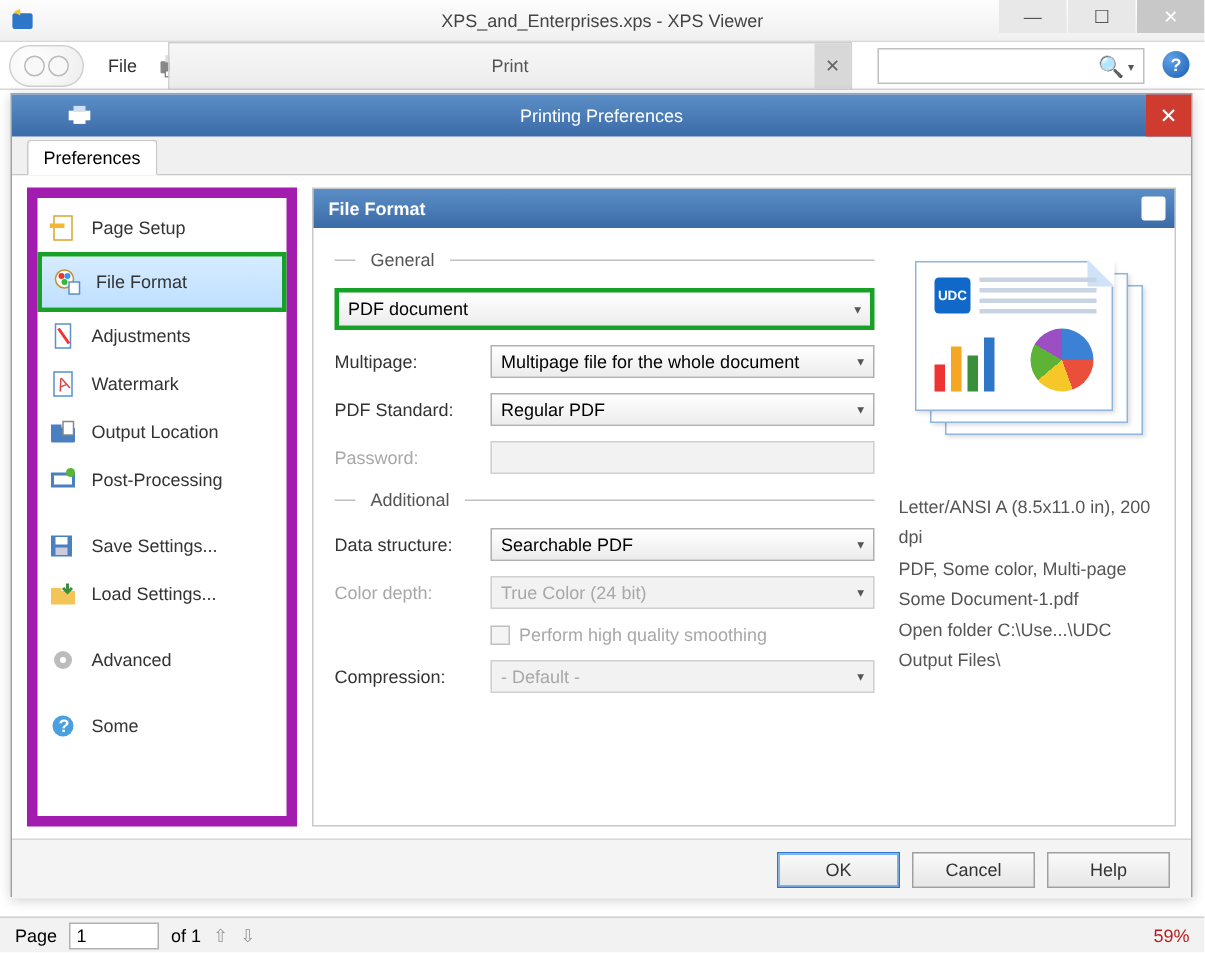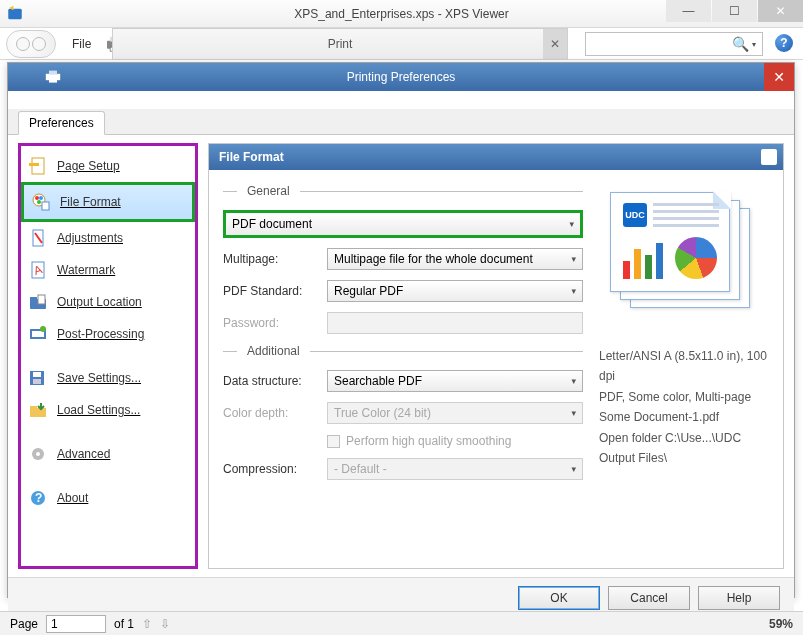--- a/index.html
+++ b/index.html
@@ -30,27 +30,27 @@
 .searchbox .drop { color: #555; font-size: 8px; margin-right: 6px; }
 .helpicon { position: absolute; right: 10px; top: 34px; width: 18px; height: 18px; border-radius: 50%; background: radial-gradient(circle at 30% 30%, #5fa0e8, #1c5db3); color: #fff; display: flex; align-items: center; justify-content: center; font-weight: bold; }
 
 
 .prefwin { position: absolute; left: 7px; top: 62px; width: 788px; height: 536px; border: 1px solid #a0a0a0; background: #fff; box-shadow: 0 2px 8px rgba(0,0,0,0.2); }
 .prefwin .phead { height: 28px; background: linear-gradient(#5b8ec6,#3b6ba8); display: flex; align-items: center; color: #fff; position: relative; padding-left: 29px; }
 .prefwin .phead .picon { width: 16px; height: 14px; margin: 0 8px; }
 .prefwin .phead .ptitle { position: absolute; left: 50%; transform: translateX(-50%); }
 .prefwin .phead .pclose { position: absolute; right: 0; top: 0; width: 30px; height: 28px; background: #cf3b2f; color: #fff; display: flex; align-items: center; justify-content: center; font-size: 14px; }
 
-.tabstrip { height: 26px; background: #f0f0f0; border-bottom: 1px solid #c8c8c8; display: flex; align-items: flex-end; padding-left: 10px; margin-top: 18px; }
+.tabstrip { height: 26px; background: #f0f0f0; border-bottom: 1px solid #c8c8c8; display: flex; align-items: flex-end; padding-left: 10px; }
 .tabstrip .tab { background: #fff; border: 1px solid #c8c8c8; border-bottom: 1px solid #fff; border-radius: 3px 3px 0 0; padding: 4px 10px; position: relative; top: 1px; }
 
 .prefbody { display: flex; height: 442px; background: #fff; }
 
 
-.sidebar { width: 180px; border: 3px solid #a21caf; margin: 8px 0 8px 10px; background: #fff; padding: 4px 0; text-decoration: underline; }
+.sidebar { width: 180px; border: 7px solid #a21caf; margin: 8px 0 8px 10px; background: #fff; padding: 4px 0; }
 .sidebar .item { display: flex; align-items: center; height: 32px; padding: 0 8px; gap: 10px; color: #333; }
 .sidebar .item .ic { width: 18px; height: 18px; display: flex; align-items: center; justify-content: center; }
 .sidebar .item.selected { background: linear-gradient(#d6ecff,#bfe0ff); border: 3px solid #17a126; margin: 0px; height: 40px; }
 .sidebar .spacer { height: 12px; }
 
 
 .mainpanel { flex: 1; margin: 8px 10px 8px 10px; border: 1px solid #c8c8c8; display: flex; flex-direction: column; }
 .panelhead { height: 26px; background: linear-gradient(#5b8ec6,#3b6ba8); color: #fff; font-weight: bold; display: flex; align-items: center; padding: 0 10px; position: relative; }
 .panelhead .ricn { position: absolute; right: 6px; width: 16px; height: 16px; background: #fff; border-radius: 2px; }
 
@@ -67,21 +67,21 @@
 .row label { width: 104px; color: #333; }
 .row label.disabled { color: #a8a8a8; }
 .row .select, .row .text { flex: 1; height: 22px; border: 1px solid #b0b0b0; background: linear-gradient(#fff,#ececec); display: flex; align-items: center; padding: 0 6px; position: relative; }
 .row .select.highlight { border: 3px solid #17a126; height: 28px; }
 .row .select .arrow { position: absolute; right: 6px; color: #555; font-size: 9px; }
 .row .select.disabled { background: #f2f2f2; color: #a8a8a8; border-color: #d0d0d0; }
 .row .text.disabled { background: #f2f2f2; border-color: #d0d0d0; }
 .row .chk { display: flex; align-items: center; gap: 6px; color: #a8a8a8; }
 .row .chk .box { width: 13px; height: 13px; border: 1px solid #c0c0c0; background: #f4f4f4; }
 .previmg { width: 160px; height: 130px; margin: 12px auto 24px; position: relative; }
-.previmg .sheet { position: absolute; width: 120px; height: 100px; border: 1px solid #8fb4e0; background: #fff; box-shadow: 1px 1px 3px rgba(0,0,0,0.15); }
+.previmg .sheet { position: absolute; width: 132px; height: 100px; border: 1px solid #8fb4e0; background: #fff; box-shadow: 1px 1px 3px rgba(0,0,0,0.15); }
 .previmg .s3 { left: 26px; top: 16px; }
 .previmg .s2 { left: 16px; top: 8px; }
 .previmg .s1 { left: 6px; top: 0; }
 .previmg .logo { position:absolute; left:12px; top:10px; width:24px; height:24px; background:#1069c9; border-radius:3px; color:#fff; font-size:9px; display:flex; align-items:center; justify-content:center; font-weight:bold;}
 .previmg .lines { position:absolute; left:42px; top:10px; right:10px; }
 .previmg .lines div { height:3px; background:#c8d4e4; margin-bottom:4px; }
 .previmg .bars { position:absolute; left:12px; top:46px; display:flex; gap:4px; align-items:flex-end; height:40px;}
 .previmg .bars div{ width:7px;}
 .previmg .pie { position:absolute; right:12px; bottom:12px; width:42px; height:42px; border-radius:50%; background: conic-gradient(#3b82d6 0 90deg,#e94f3a 90deg 160deg,#f5c729 160deg 230deg,#5cb336 230deg 300deg,#9b4fc2 300deg 360deg); }
 .previmg .unfold { position:absolute; right:-2px; top:-2px; width:0; height:0; border-left:18px solid #cfe2f8; border-top:18px solid #fff; }
@@ -90,21 +90,21 @@
 
 
 .btnbar { height: 40px; border-top: 1px solid #d8d8d8; display: flex; align-items: center; justify-content: flex-end; padding-right: 14px; gap: 8px; background: #f4f4f4; }
 .btnbar button { width: 82px; height: 24px; border: 1px solid #a0a0a0; background: linear-gradient(#fafafa,#e6e6e6); color: #333; }
 .btnbar button.primary { border: 1px solid #2e77c8; box-shadow: 0 0 0 1px #7ab3ea inset; }
 
 
 .statusbar { position: absolute; left: 0; bottom: 0; width: 100%; height: 24px; border-top: 1px solid #d0d0d0; background: #f2f2f2; display: flex; align-items: center; padding: 0 10px; gap: 8px; }
 .statusbar input { width: 60px; height: 18px; border: 1px solid #b0b0b0; text-align: left; padding: 0 4px; }
 .statusbar .arrow { color: #999; }
-.statusbar .zoom { margin-left: auto; color: #404040; font-weight: bold; }
+.statusbar .zoom { margin-left: auto; color: #b91c1c; }
 
 svg { display: block; }
 </style>
 </head>
 <body>
 
 <div class="titlebar">
   <svg class="icon" viewBox="0 0 24 24">
       <rect x="3" y="5" width="18" height="14" rx="2" fill="#2e77c8"></rect>
       <path d="M4 4 L10 1 L10 7 Z" fill="#f5c729"></path>
@@ -250,21 +250,21 @@
         <span>Advanced</span>
       </div>
       <div class="spacer"></div>
       <div class="item">
         <span class="ic">
             <svg width="18" height="18">
               <circle cx="9" cy="9" r="7" fill="#4a9fe0"></circle>
               <text x="6" y="13" font-size="11" fill="#fff" font-weight="bold">?</text>
             </svg>
           </span>
-        <span>About</span>
+        <span>Some</span>
       </div>
     </div>
 
     <div class="mainpanel">
       <div class="panelhead">
         <span>File Format</span>
         <span class="ricn"></span>
       </div>
       <div class="panelcontent">
         <div class="formcol">
@@ -357,21 +357,21 @@
               <div class="bars">
                 <div style="height:18px;background:#e33"></div>
                 <div style="height:30px;background:#f5a623"></div>
                 <div style="height:24px;background:#3a8f3a"></div>
                 <div style="height:36px;background:#2e77c8"></div>
               </div>
               <div class="pie"></div>
             </div>
           </div>
           <div class="infotext">
-            <div>Letter/ANSI A (8.5x11.0 in), 100 dpi</div>
+            <div>Letter/ANSI A (8.5x11.0 in), 200 dpi</div>
             <div>PDF, Some color, Multi-page</div>
             <div>Some Document-1.pdf</div>
             <div>Open folder C:\Use...\UDC Output Files\</div>
           </div>
         </div>
       </div>
     </div>
   </div>
 
   <div class="btnbar">

